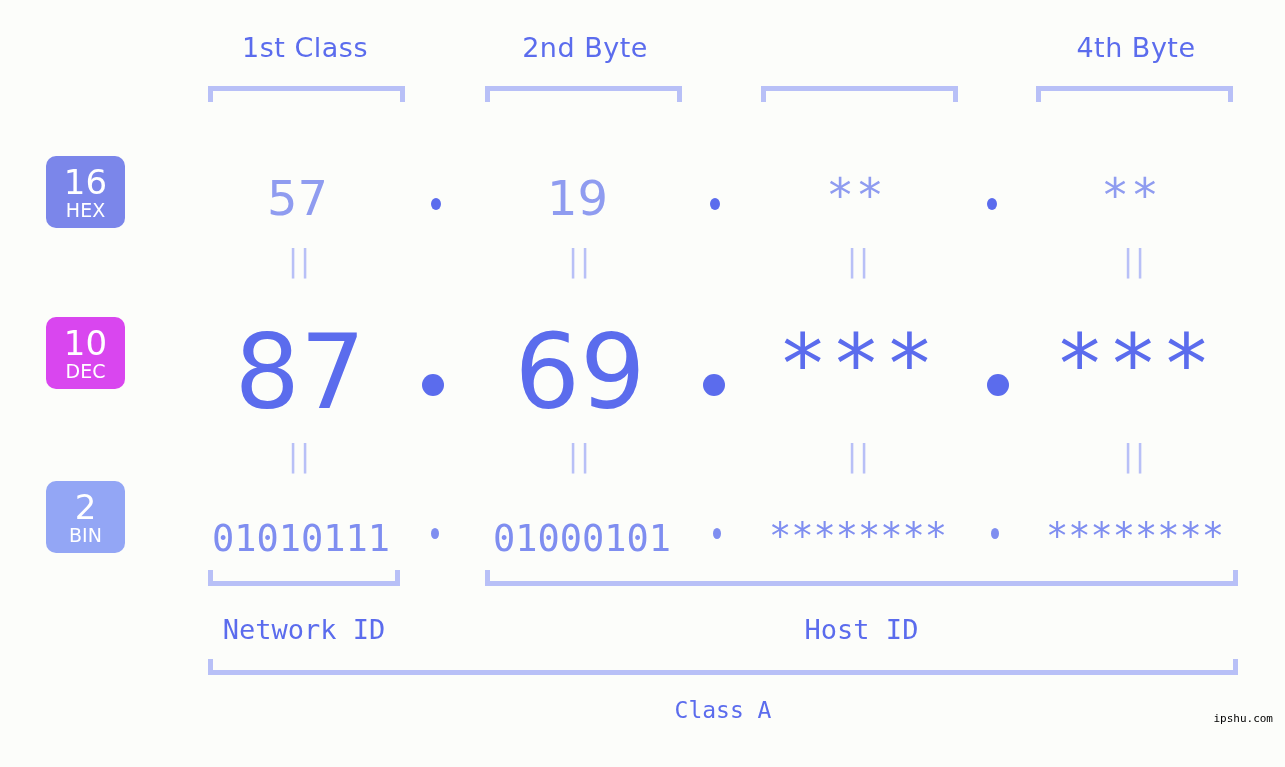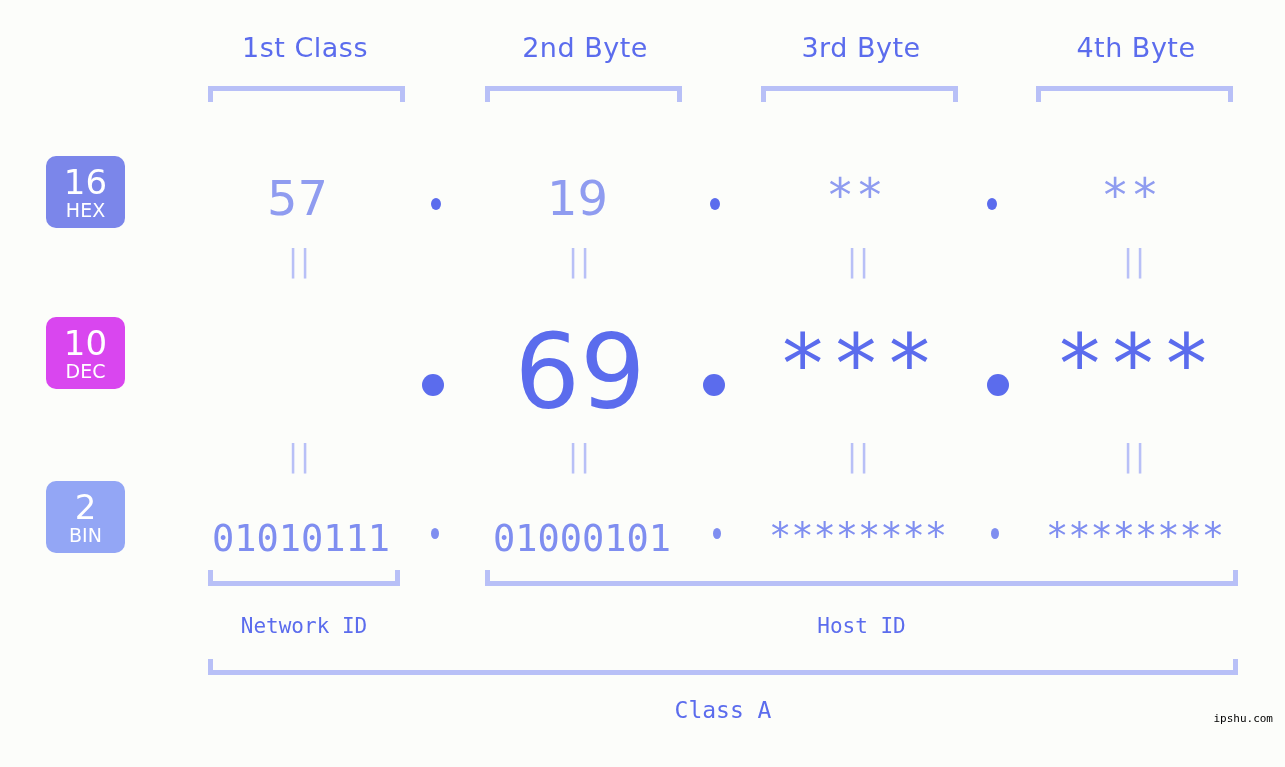--- a/index.html
+++ b/index.html
@@ -133,21 +133,21 @@
     letter-spacing: 2px;
     line-height: 1;
     white-space: nowrap;
   }
 
   
   .id-label {
     position: absolute;
     text-align: center;
     font-family: "DejaVu Sans Mono", monospace;
-    font-size: 21px;
+    font-size: 27px;
     color: #5b6ced;
     white-space: nowrap;
   }
   .class-label {
     position: absolute;
     text-align: center;
     font-family: "DejaVu Sans Mono", monospace;
     font-size: 23px;
     color: #5b6ced;
     white-space: nowrap;
@@ -163,21 +163,20 @@
     margin-left: 27px;
   }
 </style>
 </head>
 <body>
 
 <div id="stage">
 
   <div class="byte-label" style="left:205px; width:200px;">1st Class</div>
   <div class="byte-label" style="left:485px; width:200px;">2nd Byte</div>
-  <div class="byte-label" style="left:761px; width:200px;">3rd Byte</div>
   <div class="byte-label" style="left:1036px; width:200px;">4th Byte</div>
 
   <div class="bracket" style="left:208px; top:86px; width:197px;"></div>
   <div class="bracket" style="left:485px; top:86px; width:197px;"></div>
   <div class="bracket" style="left:761px; top:86px; width:197px;"></div>
   <div class="bracket" style="left:1036px; top:86px; width:197px;"></div>
 
   <div class="badge" style="top:156px; background:#7b86ea;">
     <span class="num">16</span>
     <span class="nm">HEX</span>
@@ -202,20 +201,21 @@
   <div class="cell hex-star" style="left:761px; top:154px; width:190px;">**</div>
   <div class="dot dot-hex" style="left:987px; top:198px;"></div>
 
   <div class="cell hex-star" style="left:1036px; top:154px; width:190px;">**</div>
 
   <div class="eqmark" style="left:205px; top:246px; width:190px; text-align:center;">||</div>
   <div class="eqmark" style="left:485px; top:246px; width:190px; text-align:center;">||</div>
   <div class="eqmark" style="left:764px; top:246px; width:190px; text-align:center;">||</div>
   <div class="eqmark" style="left:1040px; top:246px; width:190px; text-align:center;">||</div>
 
+  <div class="cell dec-val" style="left:205px; top:303px; width:190px;">87</div>
   <div class="dot dot-dec" style="left:422px; top:374px;"></div>
 
   <div class="cell dec-val" style="left:485px; top:303px; width:190px;">69</div>
   <div class="dot dot-dec" style="left:703px; top:374px;"></div>
 
   <div class="cell dec-star" style="left:758px; top:306px; width:200px;">***</div>
   <div class="dot dot-dec" style="left:987px; top:374px;"></div>
 
   <div class="cell dec-star" style="left:1035px; top:306px; width:200px;">***</div>
 

